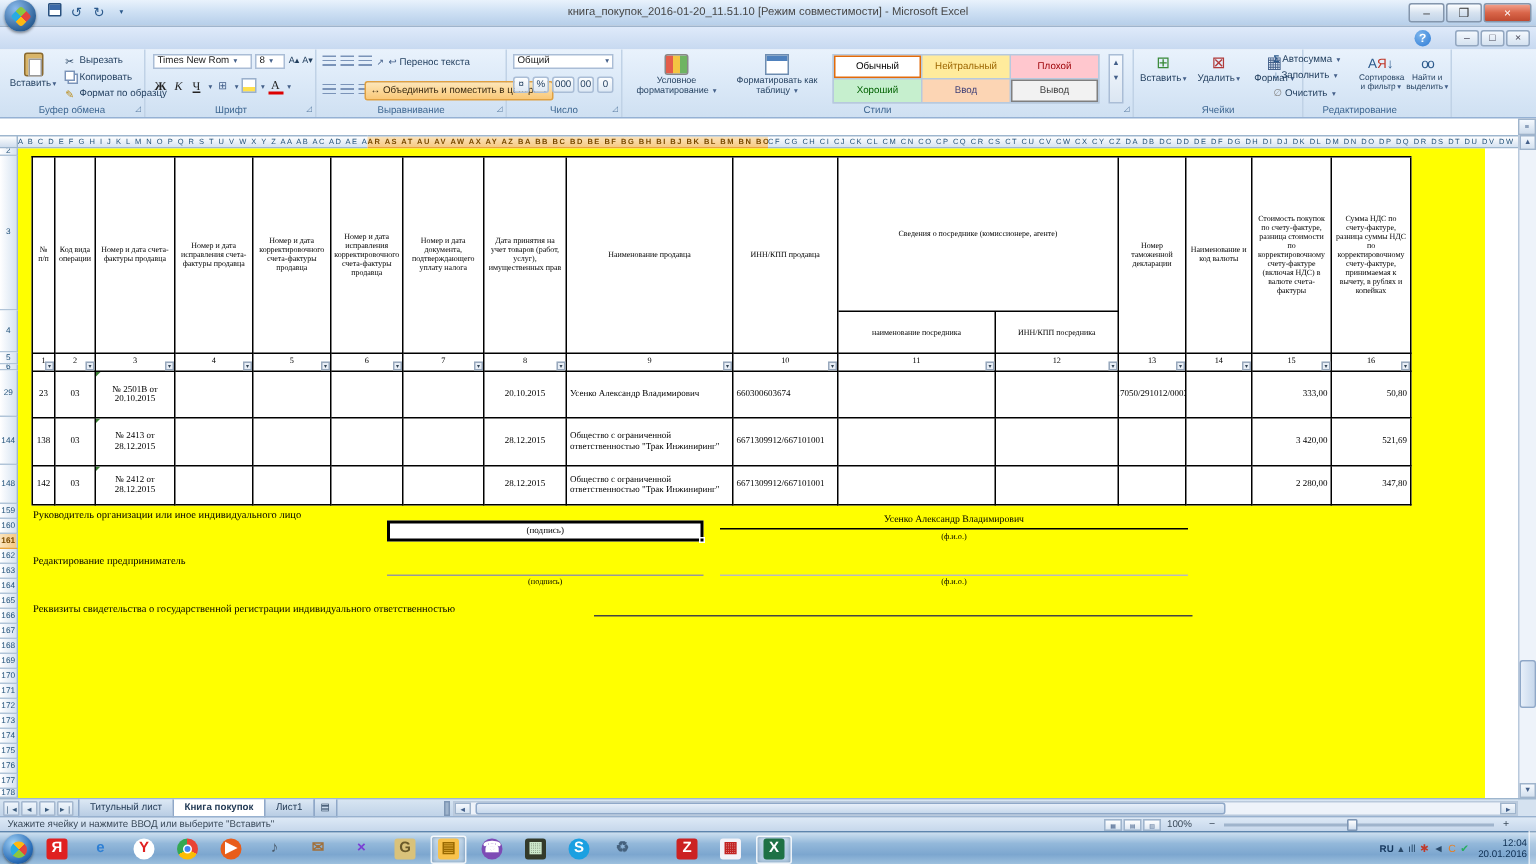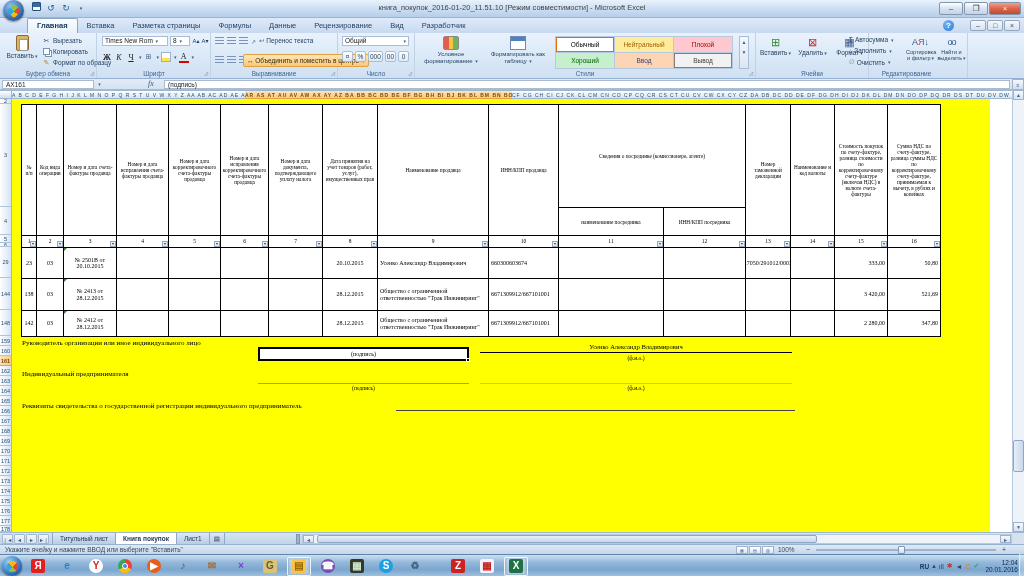--- a/index.html
+++ b/index.html
@@ -250,30 +250,20 @@
     </div>
     <div class="title">книга_покупок_2016-01-20_11.51.10 [Режим совместимости] - Microsoft Excel</div>
     <div class="winbtns">
       <span class="wb">–</span>
       <span class="wb">❐</span>
       <span class="wb close">×</span>
     </div>
   </div>
 
   <div class="tabrow">
-    <div id="ribbon-tabs">
-        <div class="rtab active">Главная</div>
-        <div class="rtab">Вставка</div>
-        <div class="rtab">Разметка страницы</div>
-        <div class="rtab">Формулы</div>
-        <div class="rtab">Данные</div>
-        <div class="rtab">Рецензирование</div>
-        <div class="rtab">Вид</div>
-        <div class="rtab">Разработчик</div>
-      </div>
     <span class="helpbtn">?</span>
     <div class="wbmini">
       <span class="wbm">–</span>
       <span class="wbm">□</span>
       <span class="wbm">×</span>
     </div>
   </div>
 
   <div class="ribbon">
 
@@ -409,27 +399,20 @@
       <div class="ebig" style="left:60px;">
         <span class="ebic">А<span style="color:#c0392b;">Я</span>↓</span>
         <span>Сортировка и фильтр</span><span class="dd">▾</span></div>
       <div class="ebig" style="left:91px;">
         <span class="ebic" style="letter-spacing:-1px;">oo</span>
         <span>Найти и выделить</span><span class="dd">▾</span></div>
       <div class="glabel">Редактирование</div>
     </div>
   </div>
 
-  <div class="fbar">
-    <div class="namebox">AX161</div>
-    <span class="nbdd">▾</span>
-    <span class="fx">fx</span>
-    <div class="ffield">(подпись)</div>
-    <span class="fexp">▾</span>
-  </div>
 
   <div class="corner"></div>
   <div class="colstrip" style="left:12px;width:233px;">A B C D E F G H I J K L M N O P Q R S T U V W X Y Z AA AB AC AD AE AF AG AH AI AJ AK AL AM AN AO AP AQ</div>
   <div class="colstrip sel" style="left:245px;width:267px;">AR AS AT AU AV AW AX AY AZ BA BB BC BD BE BF BG BH BI BJ BK BL BM BN BO BP BQ BR BS BT BU BV BW BX BY BZ CA CB CC CD CE</div>
   <div class="colstrip" style="left:512px;width:500px;">CF CG CH CI CJ CK CL CM CN CO CP CQ CR CS CT CU CV CW CX CY CZ DA DB DC DD DE DF DG DH DI DJ DK DL DM DN DO DP DQ DR DS DT DU DV DW DX DY DZ EA EB EC ED EE EF EG EH EI EJ EK EL EM EN EO EP EQ ER ES ET EU EV EW EX EY EZ FA FB FC FD FE FF FG FH</div>
 
   <div class="canvas"></div>
   <div class="canvasR"></div>
   <div id="row-strip">
       <div class="rowhdr" style="top: 99px; height: 5px; line-height: 5px;">2</div>
@@ -544,27 +527,27 @@
       <div class="td center" style="grid-area: 6 / 14;"></div>
       <div class="td right" style="grid-area: 6 / 15;">2 280,00</div>
       <div class="td right" style="grid-area: 6 / 16;">347,80</div>
     </div>
 
   <div class="sig" style="left:22px;top:339px;font-size:7px;">Руководитель организации или иное индивидуального лицо</div>
   <div class="selcell">(подпись)<span class="fillhandle"></span></div>
   <div class="sig sigline" style="left:480px;top:343px;width:312px;height:10px;font-size:6.5px;text-align:center;">Усенко Александр Владимирович</div>
   <div class="sig" style="left:480px;top:355px;width:312px;font-size:5.5px;text-align:center;">(ф.и.о.)</div>
 
-  <div class="sig" style="left:22px;top:370px;font-size:7px;">Индивидуальный предпринимателя</div>
+  <div class="sig" style="left:22px;top:370px;font-size:7px;">Редактирование предприниматель</div>
   <div class="sig" style="left:258px;top:376px;width:211px;height:8px;border-bottom:1px solid #999;"></div>
   <div class="sig" style="left:258px;top:385px;width:211px;font-size:5.5px;text-align:center;">(подпись)</div>
   <div class="sig" style="left:480px;top:376px;width:312px;height:8px;border-bottom:1px solid #bbb;"></div>
   <div class="sig" style="left:480px;top:385px;width:312px;font-size:5.5px;text-align:center;">(ф.и.о.)</div>
 
-  <div class="sig" style="left:22px;top:402px;font-size:7px;">Реквизиты свидетельства о государственной регистрации индивидуального предприниматель</div>
+  <div class="sig" style="left:22px;top:402px;font-size:7px;">Реквизиты свидетельства о государственной регистрации индивидуального ответственностью</div>
   <div class="sig" style="left:396px;top:403px;width:399px;height:8px;border-bottom:1px solid #444;"></div>
 
   <div class="vsplit">≡</div>
   <div class="vsb">
     <span class="sbtn" style="top:0;">▲</span>
     <div class="vthumb"></div>
     <span class="sbtn" style="bottom:0;">▼</span>
   </div>
 
   <div class="tabstrip">

